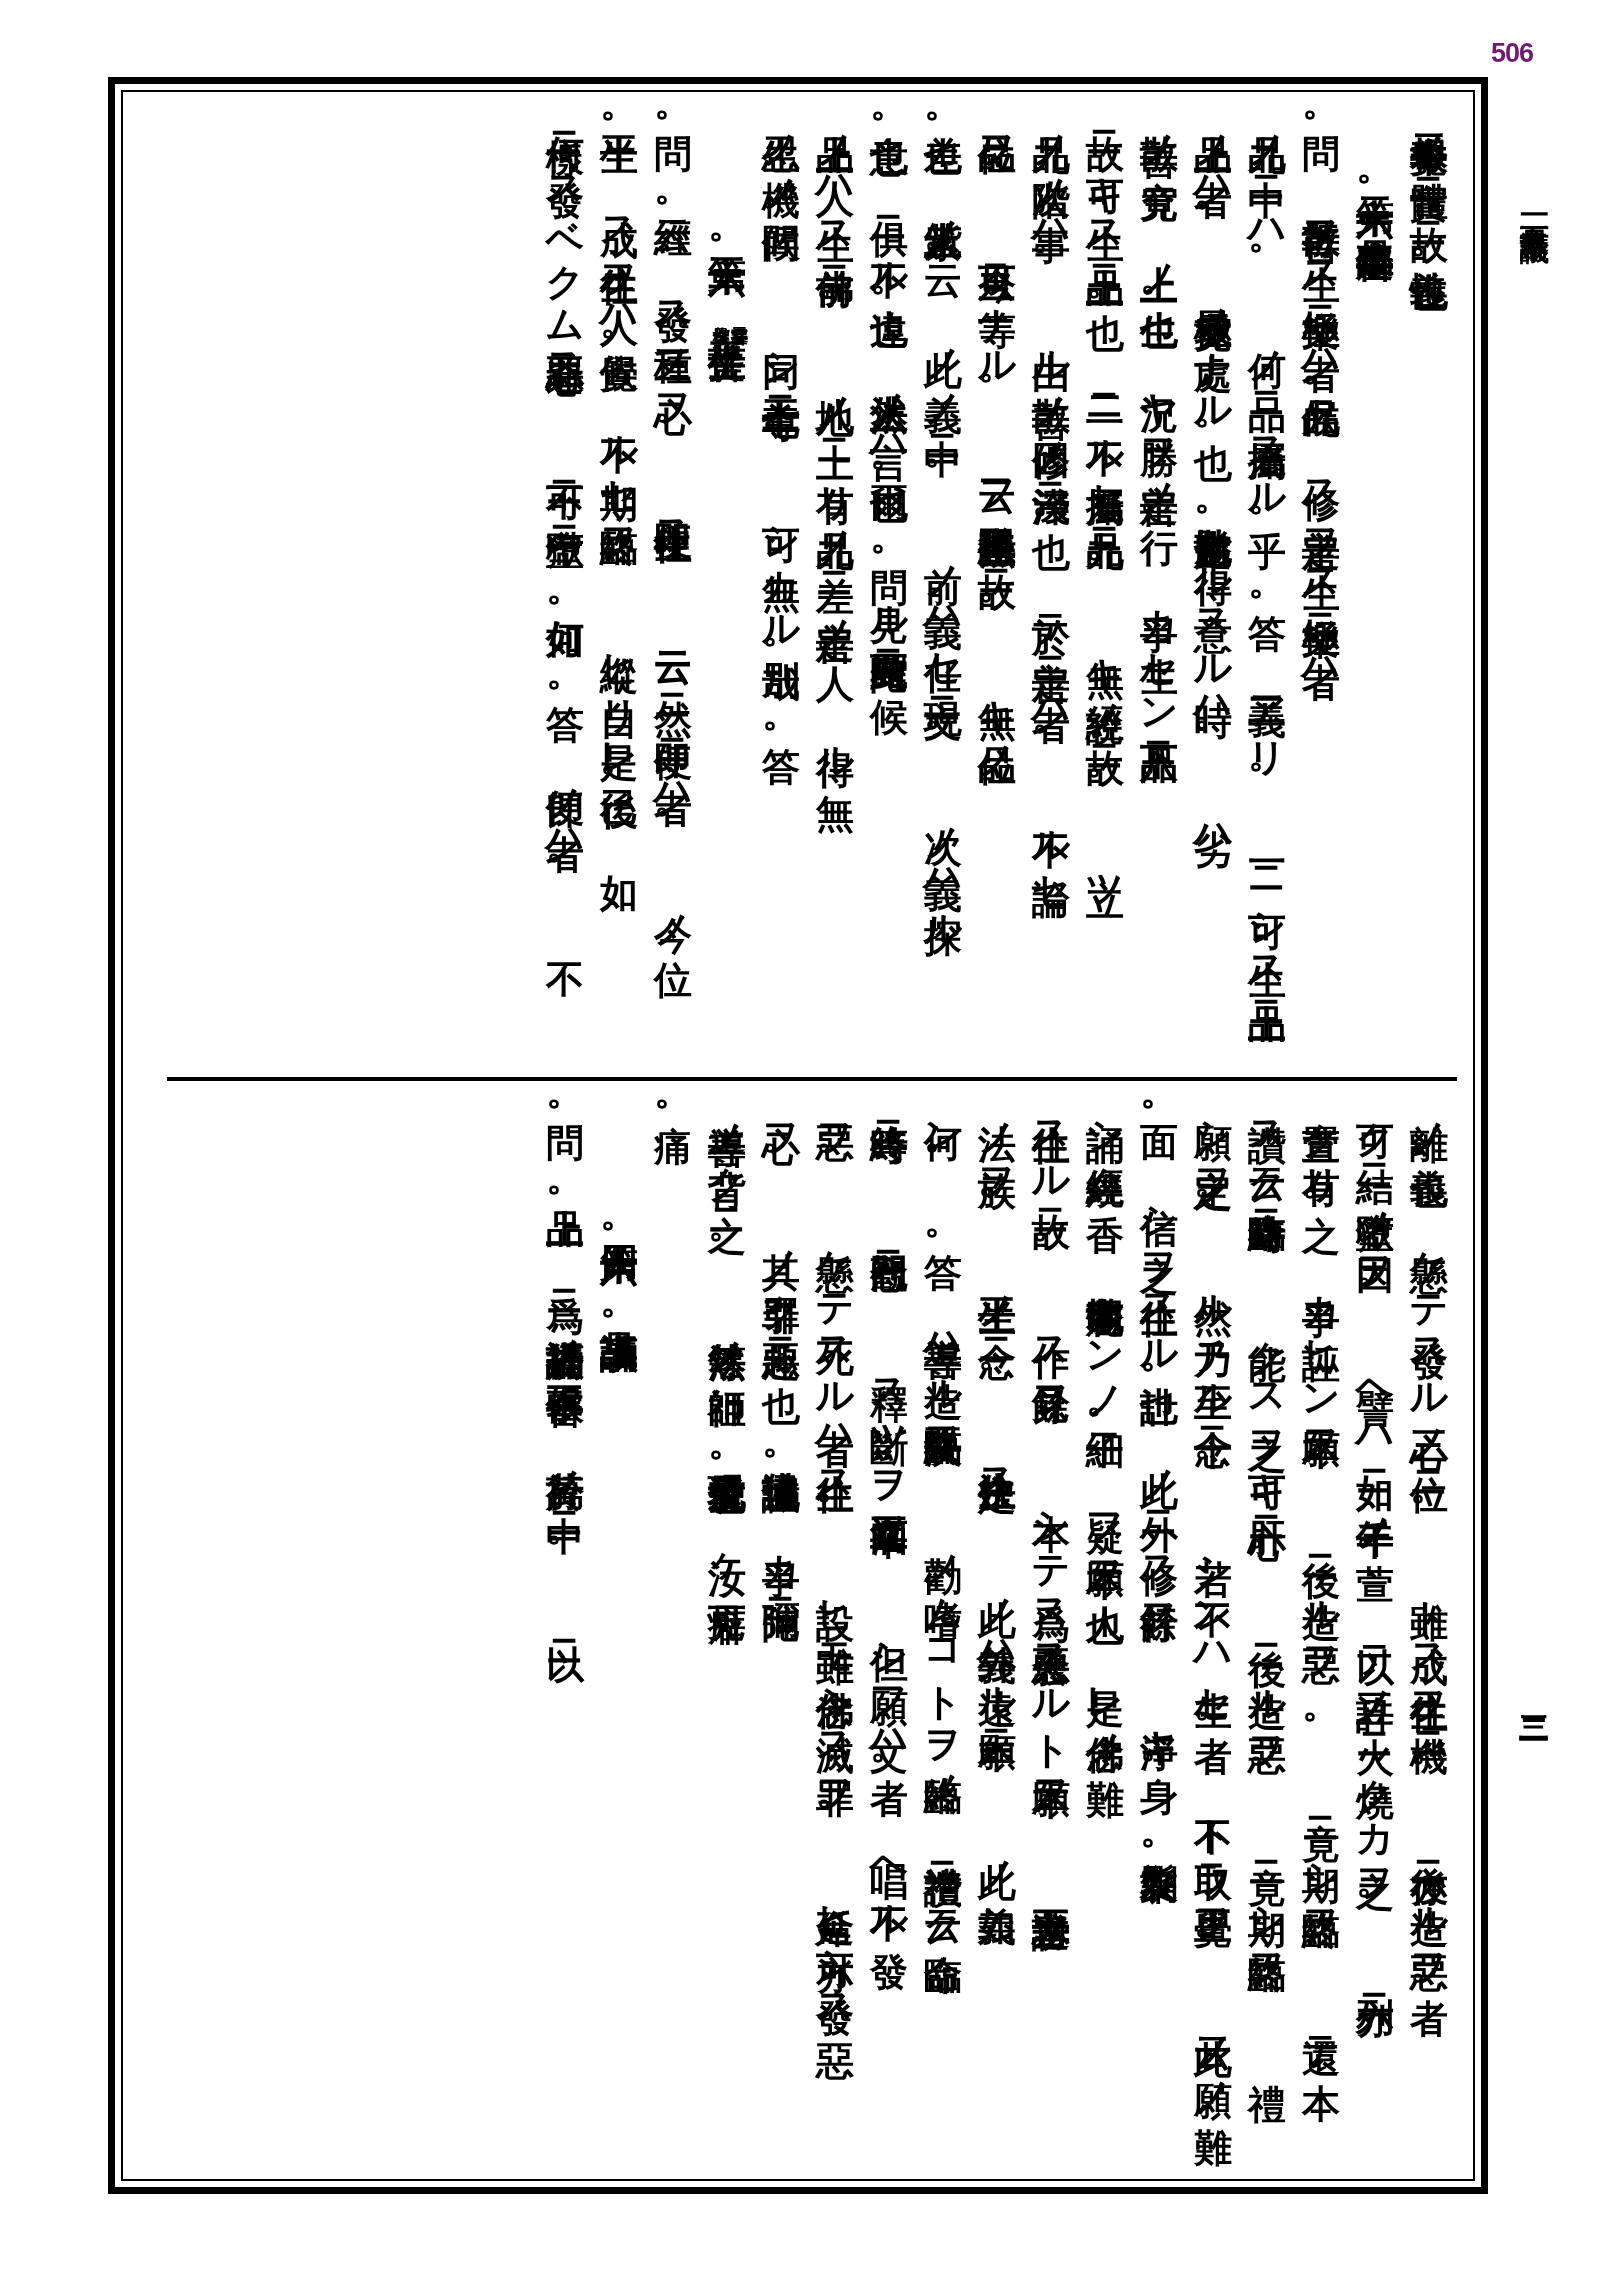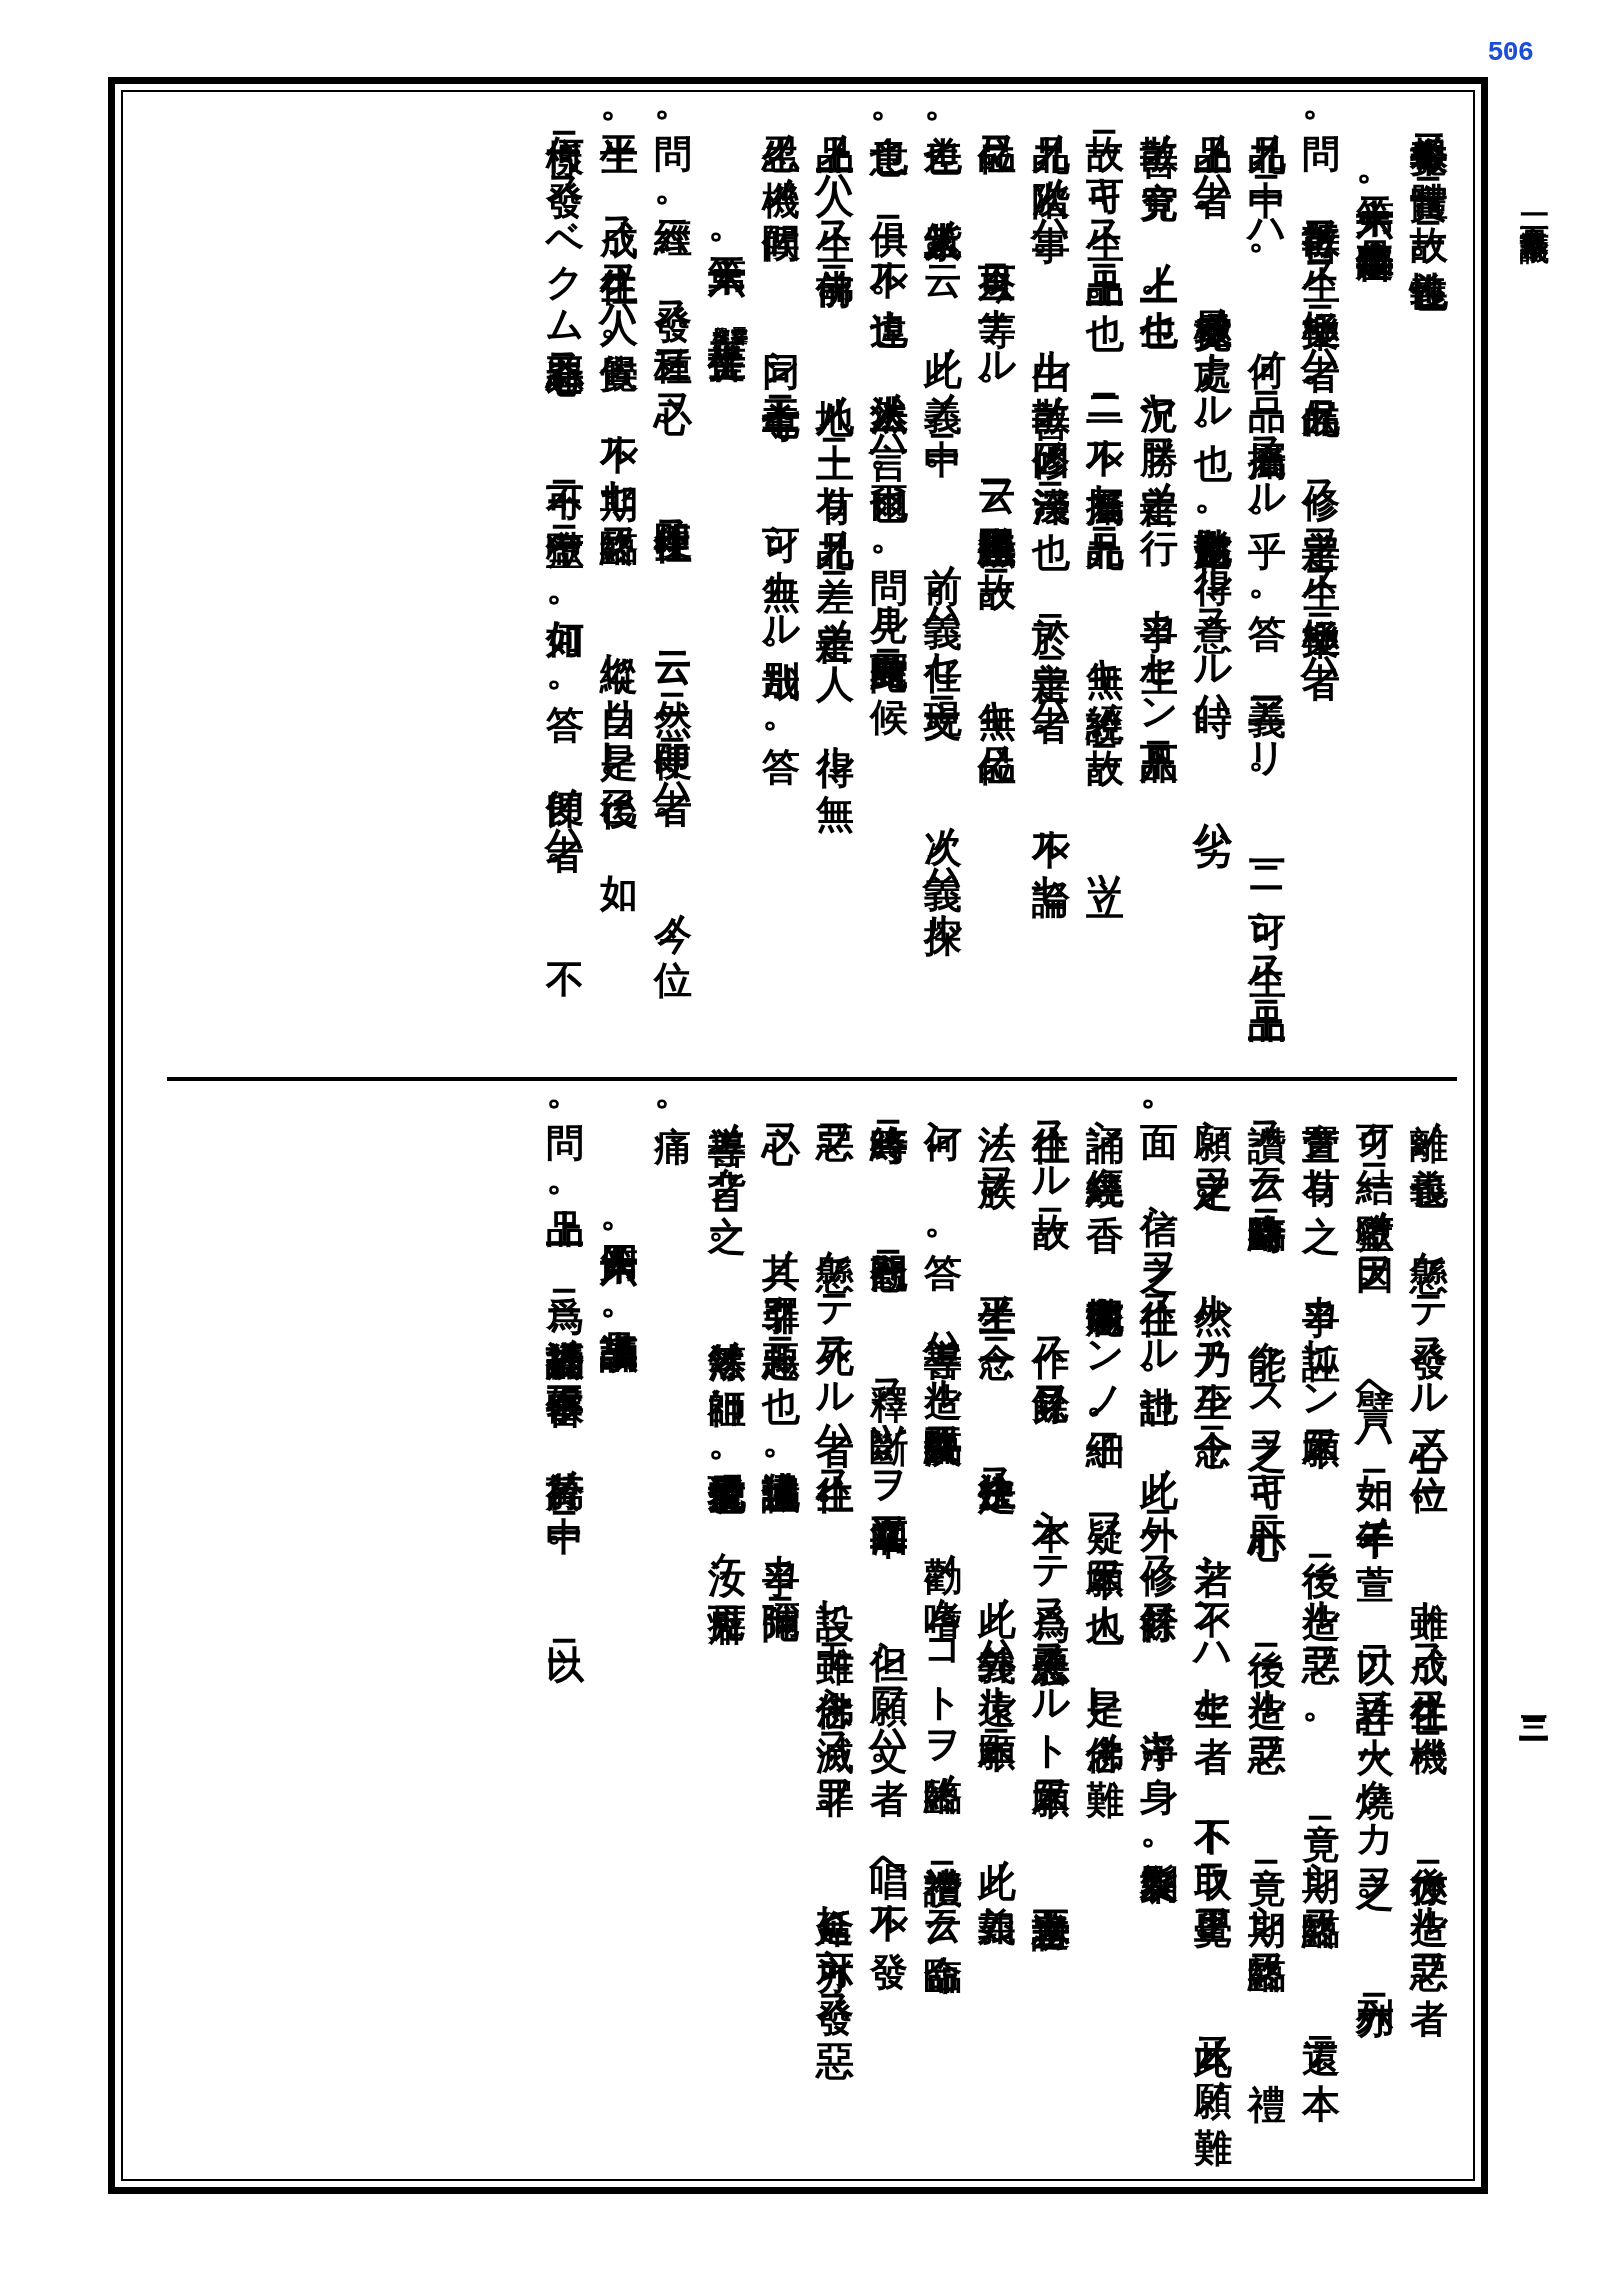--- a/index.html
+++ b/index.html
@@ -14,25 +14,25 @@
     color: #000000;
     position: relative;
     overflow: hidden;
   }
 
   
   #page-number {
     position: absolute;
     top: 38px;
     right: 78px;
-    font-family: Liberation Mono, monospace;
+    font-family: Liberation Sans, sans-serif;
     font-weight: bold;
     font-size: 27px;
     letter-spacing: -1px;
-    color: #1d4ed8;
+    color: #701a75;
   }
 
   
   #frame-outer {
     position: absolute;
     left: 108px;
     top: 77px;
     width: 1380px;
     height: 2117px;
     border: 7px solid #000;

